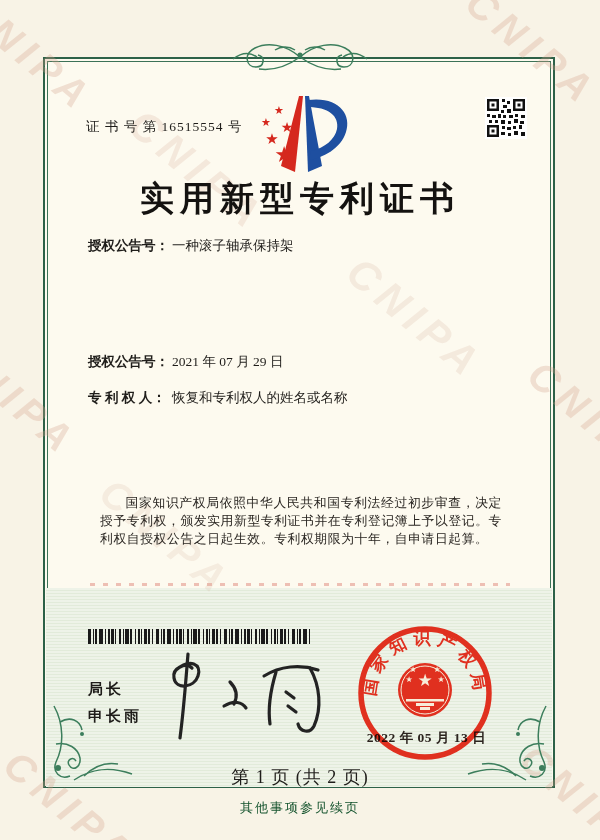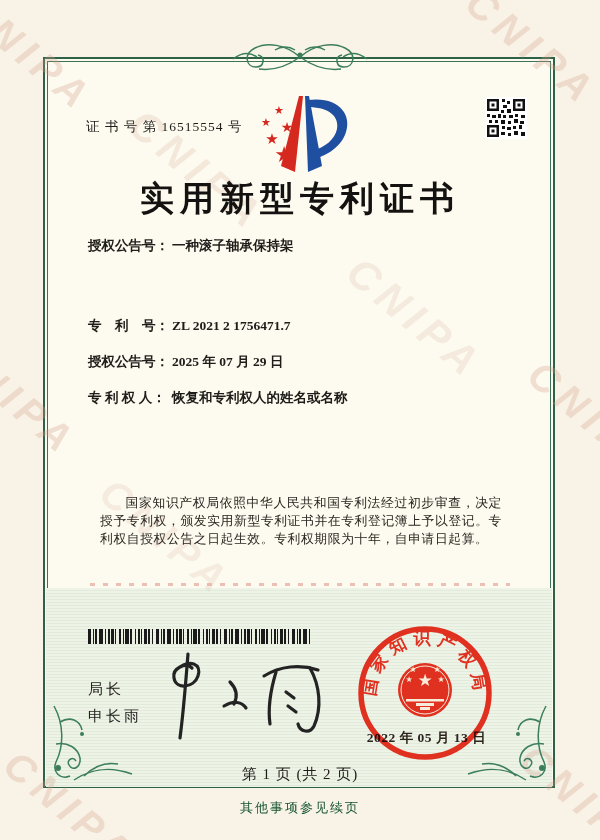--- a/index.html
+++ b/index.html
@@ -39,32 +39,32 @@
   }
   
   .content{position:absolute;inset:0;z-index:3;}
   .cert-no{position:absolute;left:86px;top:98px;font-size:13.5px;letter-spacing:1px;margin-top:20px;}
   .title{
     position:absolute;left:0;top:176px;width:600px;text-align:center;
     font-size:34px;font-weight:bold;letter-spacing:6px;color:#141210;
   }
   .field{position:absolute;left:88px;font-size:13.5px;white-space:nowrap;}
   .flabel{display:inline-block;min-width:84px;font-weight:600;}
-  .fvalue{font-weight:700;}
+  .fvalue{font-weight:400;}
   .pair2{position:absolute;left:227px;top:0;white-space:nowrap;}
   .paras{
     position:absolute;left:88px;top:482px;width:426px;
     font-size:12.8px;line-height:18.2px;letter-spacing:.6px;
     text-align:justify;color:#2a2622;
   }
   .paras p{margin:12px;text-indent:2em;}
-  .boss{position:absolute;left:88px;font-size:15px;font-weight:400;letter-spacing:3px;}
+  .boss{position:absolute;left:88px;font-size:15px;font-weight:700;letter-spacing:3px;}
   .page-footer{
     position:absolute;left:0;top:765px;width:600px;text-align:center;
-    font-size:15px;letter-spacing:1px;z-index:3;
+    font-size:18px;letter-spacing:1px;z-index:3;
   }
   .note{
     position:absolute;left:0;top:799px;width:600px;text-align:center;
     font-size:13px;letter-spacing:2px;color:#14532d;
   }
   .seal-date{
     position:absolute;left:344px;top:729px;width:165px;text-align:center;
     font-size:13.5px;font-weight:600;color:#2c241f;letter-spacing:.5px;
     mix-blend-mode:multiply;z-index:4;white-space:nowrap;
   }
@@ -189,25 +189,22 @@
       <rect x="4.5" y="30.5" width="7" height="7" fill="#fff"></rect>
         <rect x="6.5" y="32.5" width="3" height="3" fill="#111"></rect>
     </svg>
   </div>
 
   <div class="title">实用新型专利证书</div>
 
   <div class="field" style="top:237px">
     <span class="flabel">授权公告号：</span><span class="fvalue">一种滚子轴承保持架</span>
   </div>
-  <div class="field" style="top:317px">
-    <span class="flabel">专　利　号：</span><span class="fvalue">ZL 2021 2 1756471.7</span>
-  </div>
   <div class="field" style="top:353px">
-    <span class="flabel">授权公告号：</span><span class="fvalue">2025 年 07 月 29 日</span>
+    <span class="flabel">授权公告号：</span><span class="fvalue">2021 年 07 月 29 日</span>
   </div>
   <div class="field" style="top:389px">
     <span class="flabel">专 利 权 人：</span><span class="fvalue">恢复和专利权人的姓名或名称</span>
   </div>
 
   <div class="paras">
     <p>国家知识产权局依照中华人民共和国专利法经过初步审查，决定授予专利权，颁发实用新型专利证书并在专利登记簿上予以登记。专利权自授权公告之日起生效。专利权期限为十年，自申请日起算。</p>
   </div>
 
   <div class="abs" style="left:88px;top:629px;">

